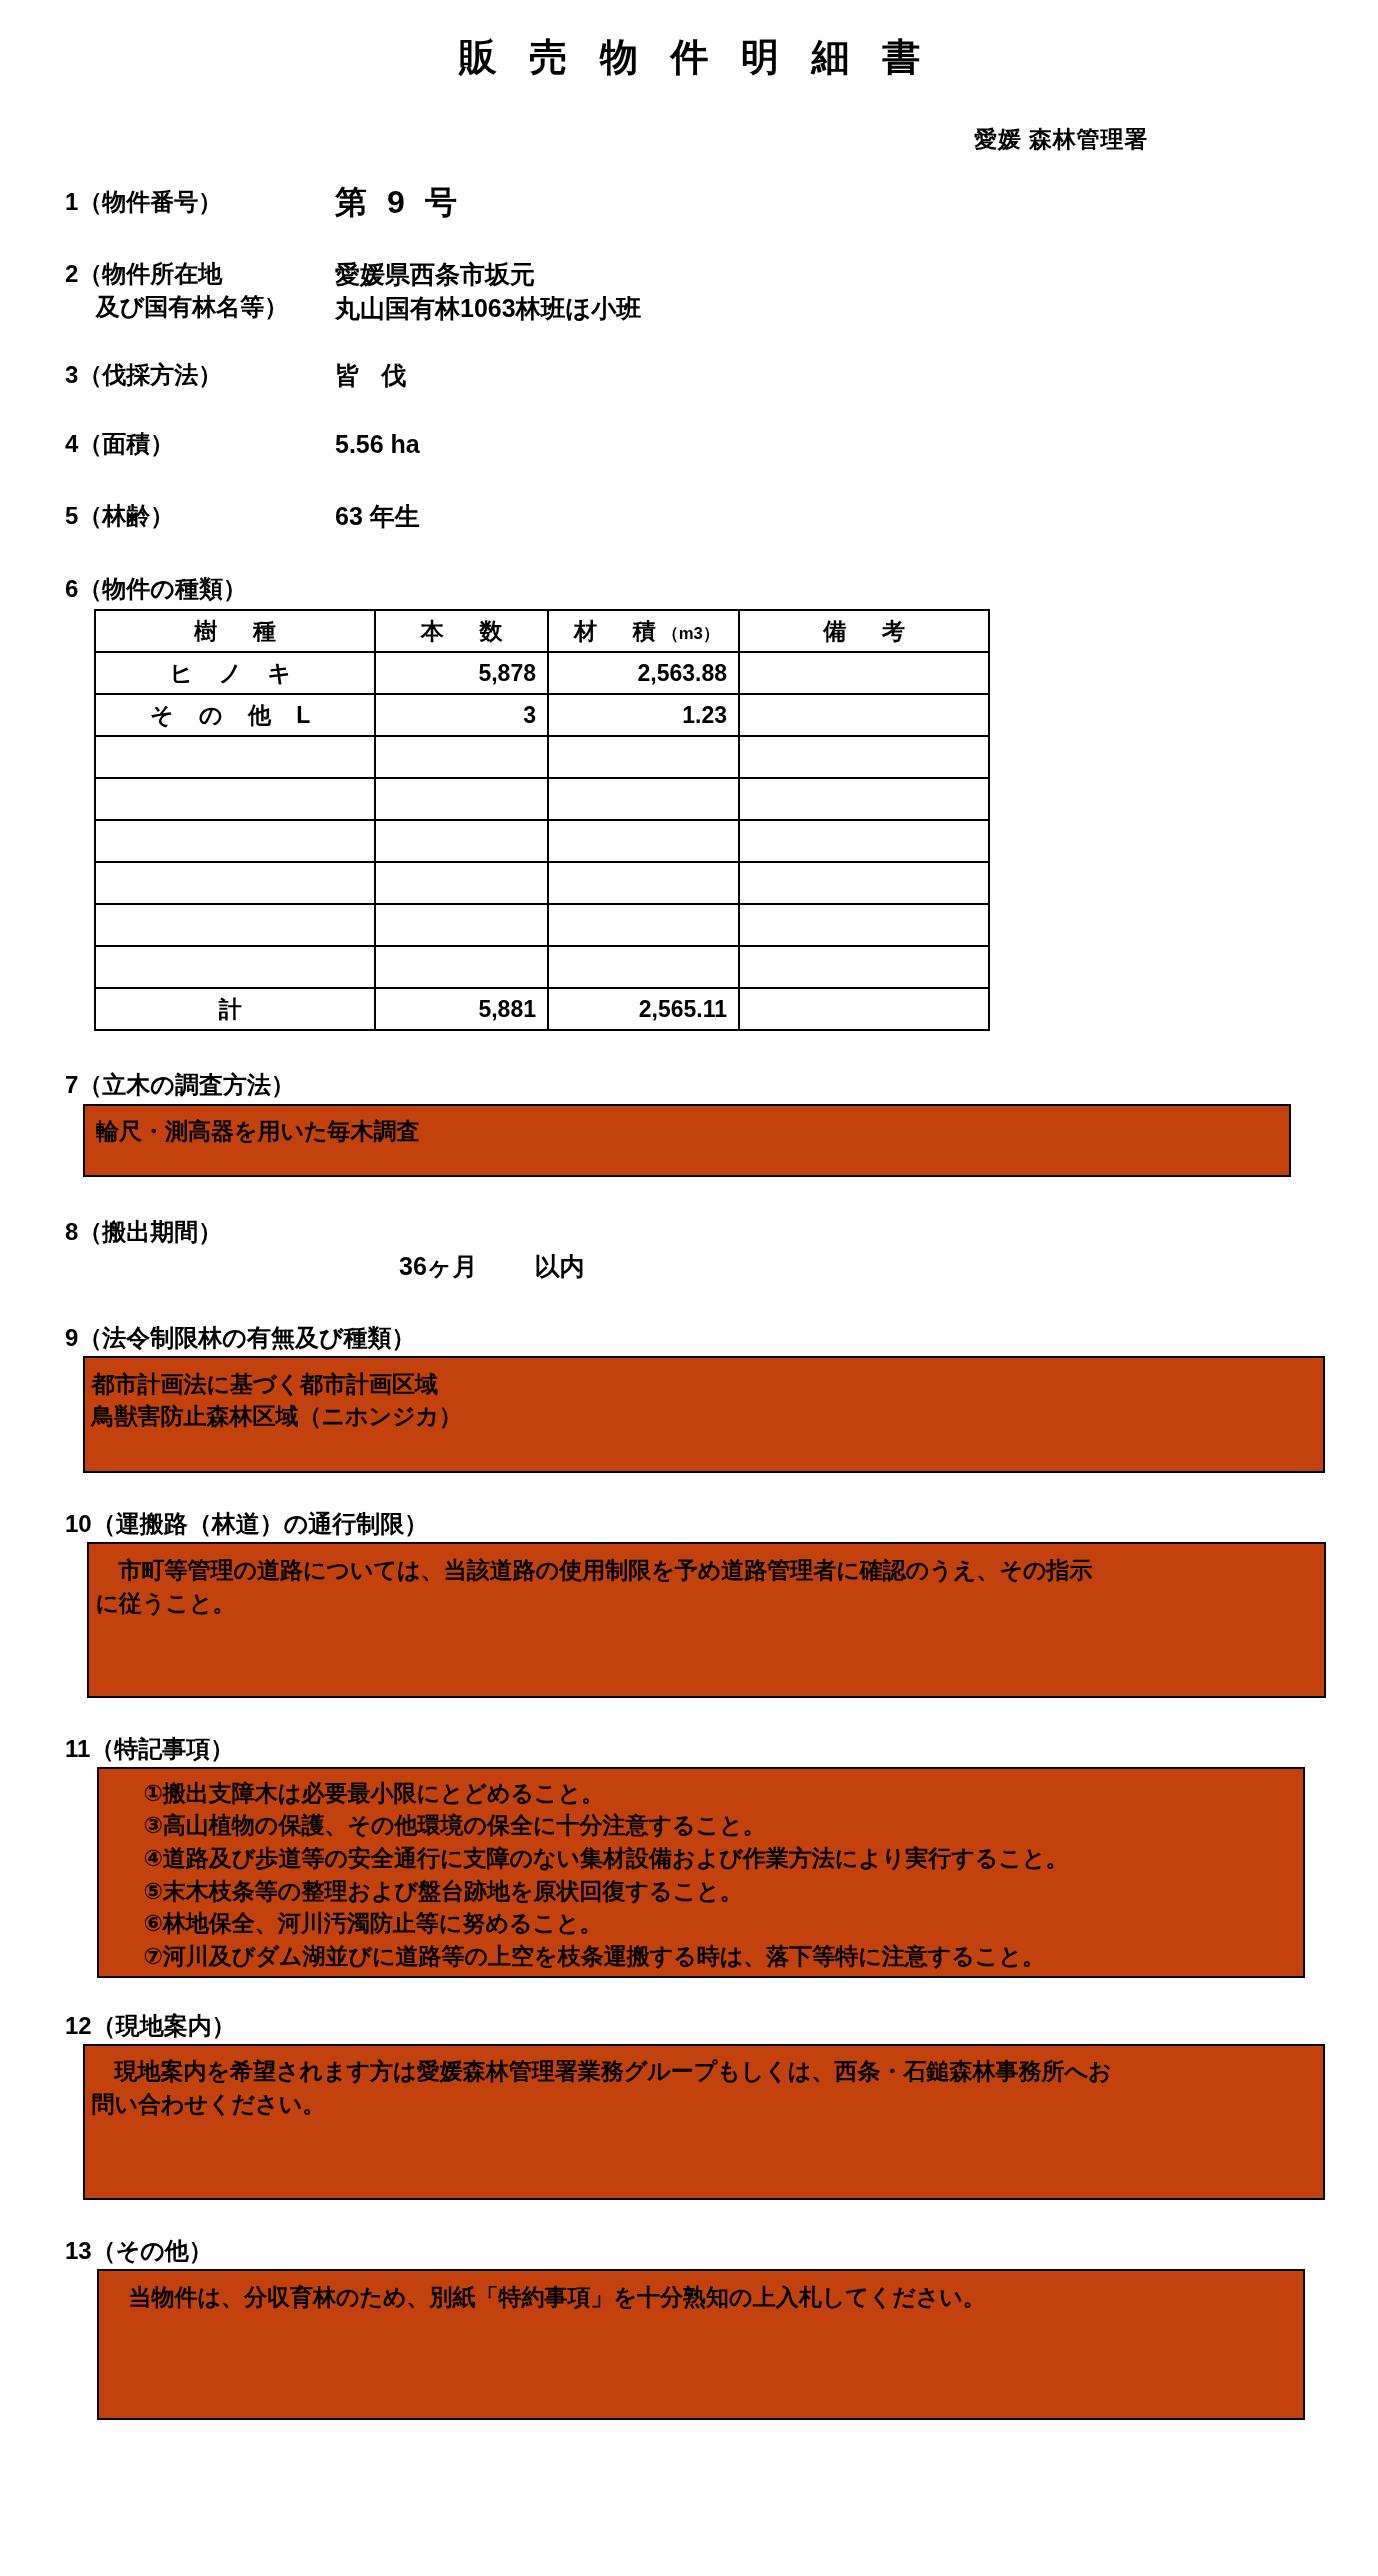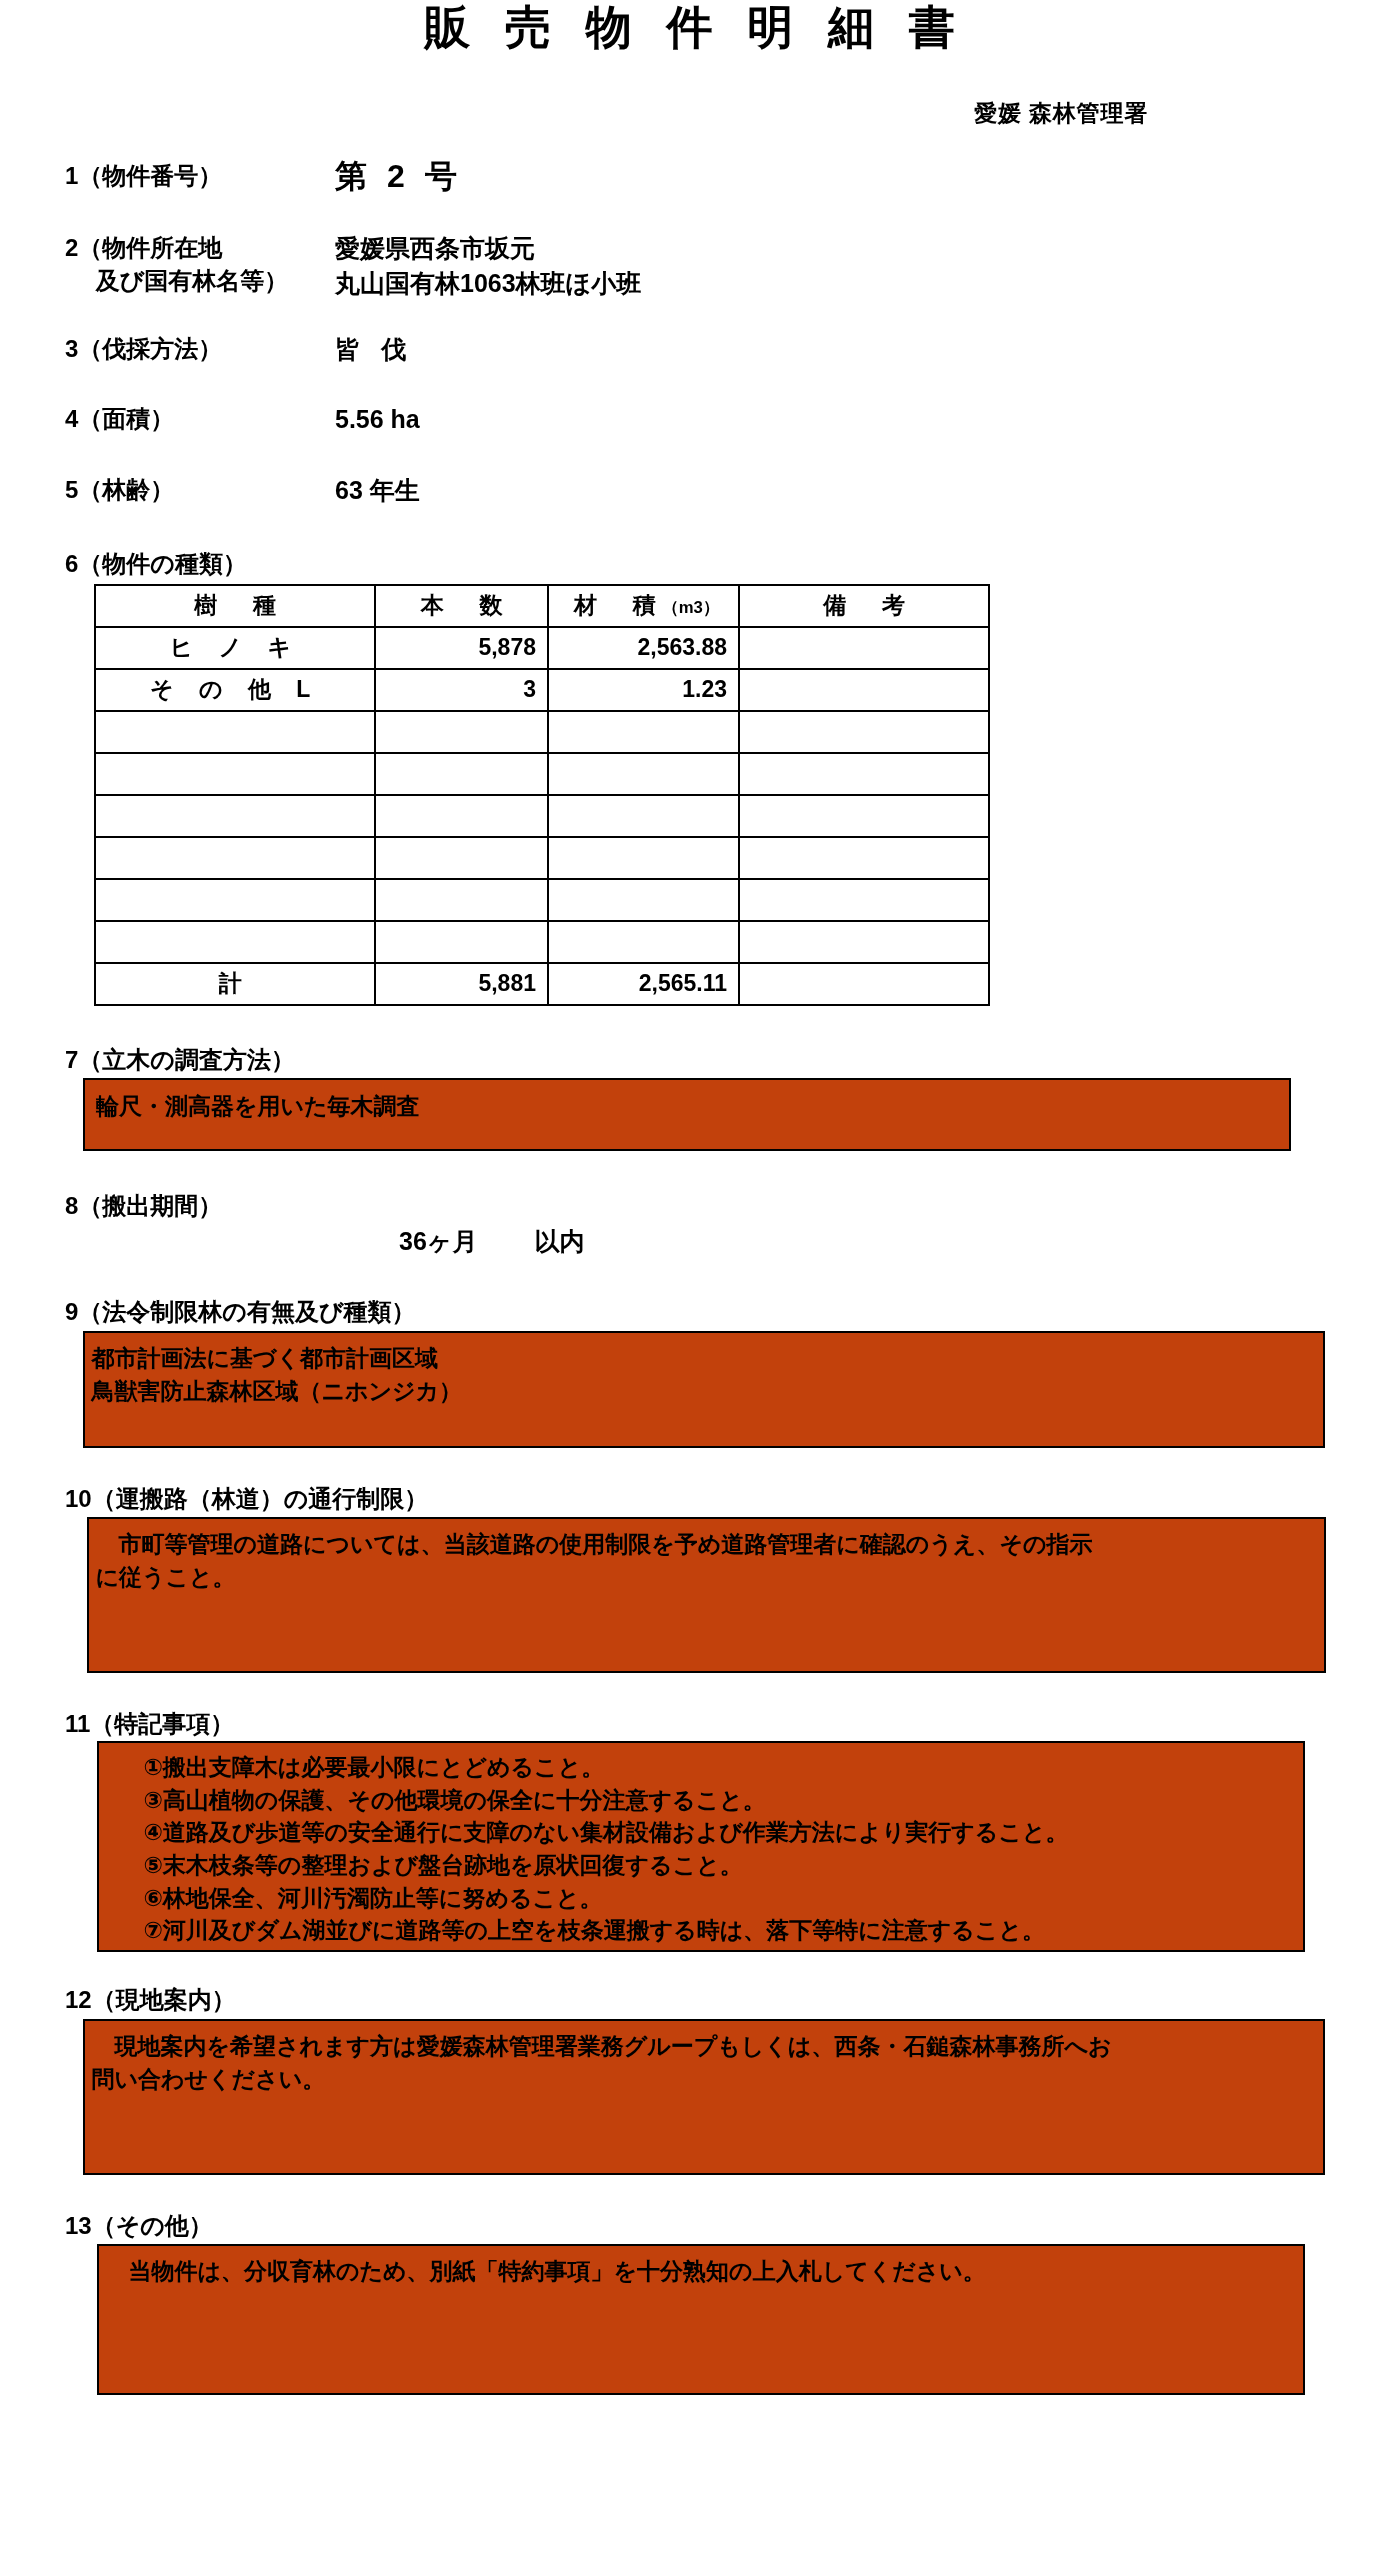--- a/index.html
+++ b/index.html
@@ -20,23 +20,24 @@
     position: relative;
     width: 1379px;
     height: 2576px;
     box-sizing: border-box;
     padding: 0;
   }
 
   
   .doc-title {
     text-align: center;
-    font-size: 46px;
+    font-size: 38px;
     font-weight: 700;
     letter-spacing: 11px;
+    padding-top: 35px;
     padding-left: 11px;
     line-height: 1.2;
   }
 
   
   .office-line {
     text-align: right;
     font-size: 23px;
     font-weight: 700;
     padding-right: 231px;
@@ -157,21 +158,21 @@
 <body>
 
 <div class="page">
 
   <div class="doc-title">販 売 物 件 明 細 書</div>
 
   <div class="office-line">愛媛 森林管理署</div>
 
   <div class="field-row">
     <div class="field-label">1（物件番号）</div>
-    <div class="field-value big">第 2 号</div>
+    <div class="field-value big">第 9 号</div>
   </div>
 
   <div class="field-row" style="margin-top:37px;">
     <div class="field-label">2（物件所在地
 　 及び国有林名等）</div>
     <div class="field-value">愛媛県西条市坂元
 丸山国有林1063林班ほ小班</div>
   </div>
 
   <div class="field-row" style="margin-top:32px;">

